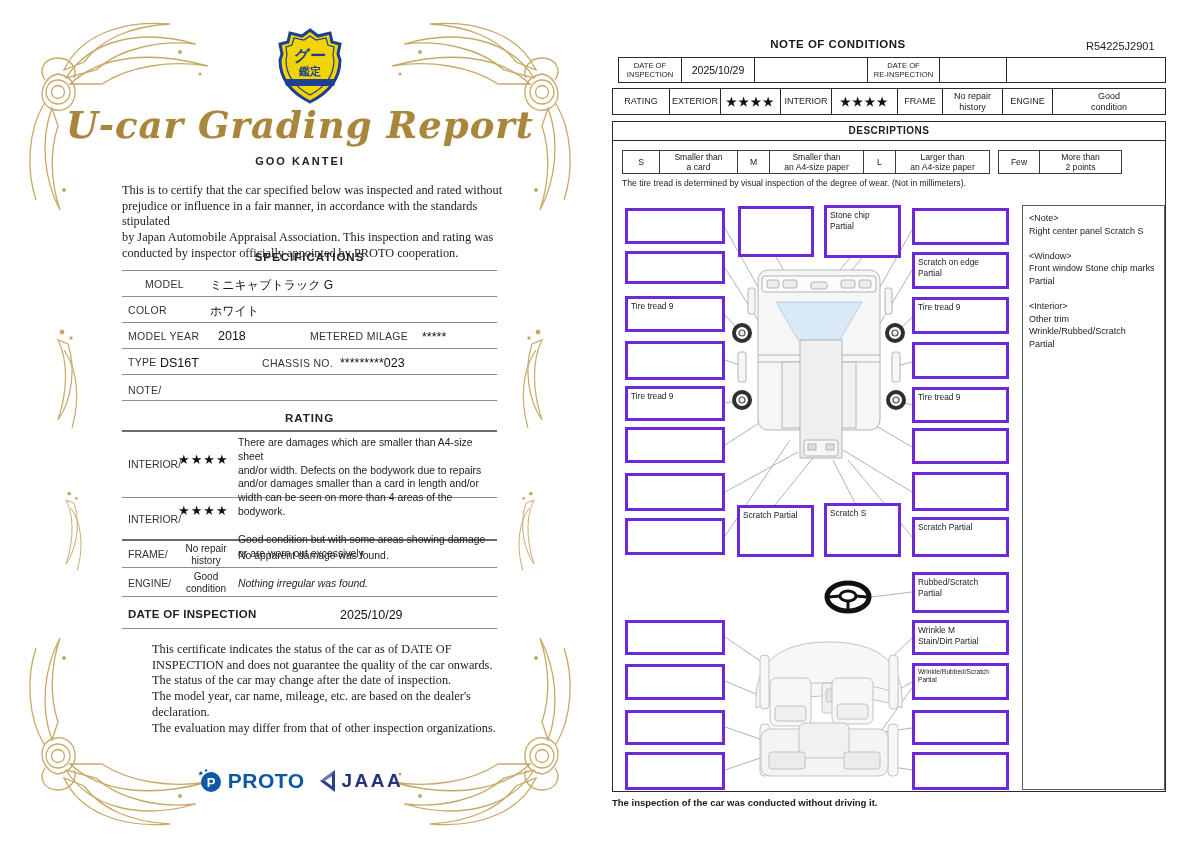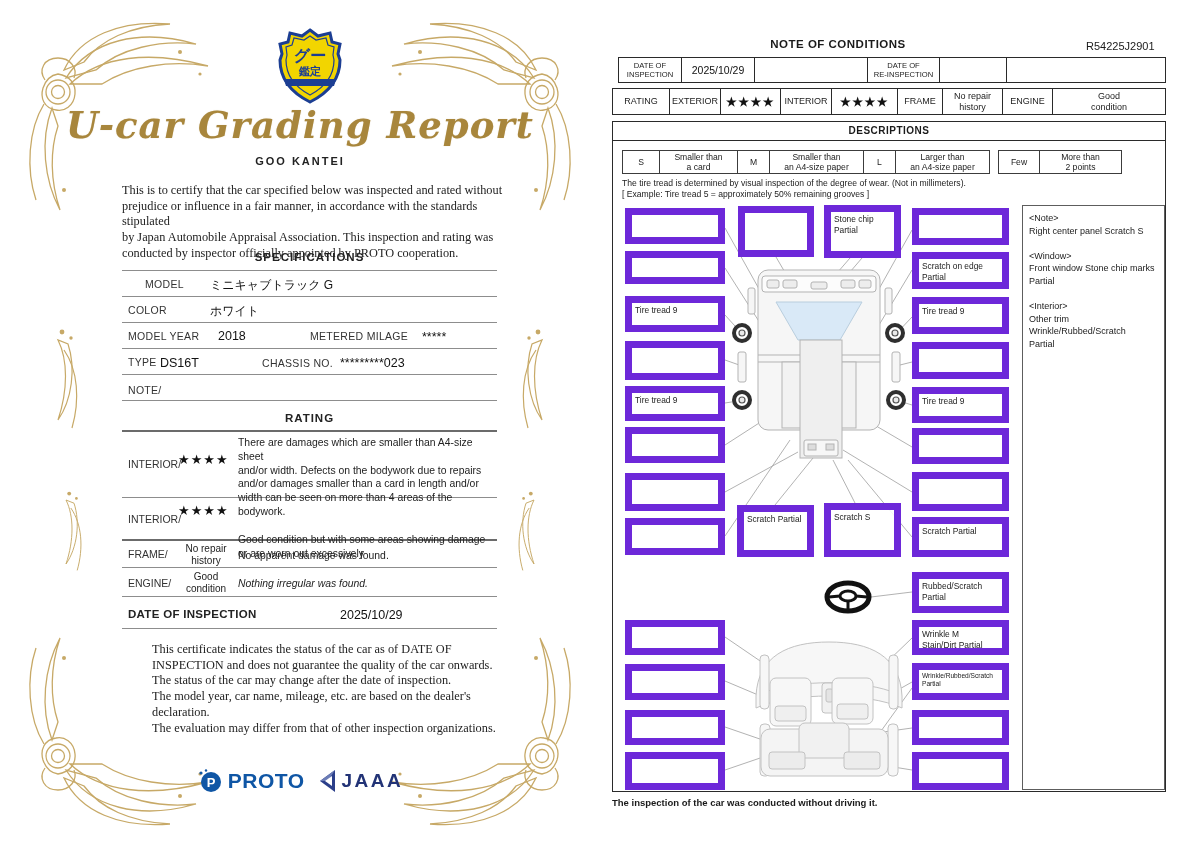--- a/index.html
+++ b/index.html
@@ -35,21 +35,21 @@
   .cell-label{font-size:7.6px;line-height:1.25;color:#222;}
   .cell-value{font-size:10.5px;color:#111;}
   .cell-label9{font-size:9px;line-height:1.2;color:#222;}
   .cell-stars{font-size:12px;font-weight:bold;letter-spacing:1.5px;color:#111;}
   .desc-box{position:absolute;left:612px;top:121px;width:554px;height:671px;border:1.5px solid #2a2a2a;box-sizing:border-box;background:#fff;}
   .desc-head{position:absolute;left:612px;top:121px;width:554px;height:20px;border-bottom:1.5px solid #2a2a2a;box-sizing:border-box;display:flex;align-items:center;justify-content:center;font-size:10px;font-weight:bold;letter-spacing:.5px;}
   .legend{border:1px solid #3c3c3c;}
   .legend .cell{border-left:1px solid #3c3c3c;}
   .legend .cell-label9{font-size:8.6px;}
   .tire-note{font-size:8.6px;line-height:1.35;color:#222;}
-  .anno-box{position:absolute;border:7px solid #6d28d9;box-sizing:border-box;font-size:8.4px;line-height:1.25;color:#222;padding:2px 3px;white-space:pre-line;background:rgba(255,255,255,.88);font-family:"Liberation Sans",sans-serif;}
+  .anno-box{position:absolute;border:3px solid #6d28d9;box-sizing:border-box;font-size:8.4px;line-height:1.25;color:#222;padding:2px 3px;white-space:pre-line;background:rgba(255,255,255,.88);font-family:"Liberation Sans",sans-serif;}
   .anno-box.tiny{font-size:6.6px;}
   .notes-panel{position:absolute;left:1022px;top:205px;width:143px;height:585px;border:1px solid #5d5d5d;box-sizing:border-box;padding:6px 6px;font-size:9px;line-height:1.4;color:#222;white-space:pre-line;background:#fff;}
   .noc-footer{font-size:9.5px;font-weight:bold;color:#1a1a1a;}
 </style>
 </head>
 <body>
 
 <div class="page">
 
   <svg class="abs" style="left:0;top:0;" width="600" height="848" viewBox="0 0 600 848">
@@ -227,21 +227,20 @@
     <div class="cell cell-label9 pre" style="flex:1;">Larger than
 an A4-size paper</div>
   </div>
   <div class="tbl legend" style="left:998px;top:150px;width:124px;height:24px;">
     <div class="cell cell-label9" style="width:40px;">Few</div>
     <div class="cell cell-label9 pre" style="flex:1;">More than
 2 points</div>
   </div>
 
   <div class="abs tire-note" style="left:622px;top:178px;width:420px;">The tire tread is determined by visual inspection of the degree of wear. (Not in millimeters).</div>
-  <div class="abs tire-note" style="left:622px;top:189px;width:420px;">[ Example: Tire tread 5 = approximately 50% remaining grooves ]</div>
 
   <svg class="abs" style="left:608px;top:140px;" width="562" height="655" viewBox="0 0 562 655">
     <g id="leader-lines" stroke="#a9a9a9" stroke-width="0.9">
         <line x1="168" y1="117" x2="192" y2="158"></line>
         <line x1="242" y1="118" x2="204" y2="162"></line>
         <line x1="254" y1="118" x2="218" y2="160"></line>
         <line x1="117" y1="88" x2="160" y2="165"></line>
         <line x1="117" y1="128" x2="166" y2="205"></line>
         <line x1="117" y1="175" x2="136" y2="196"></line>
         <line x1="117" y1="220" x2="134" y2="226"></line>

